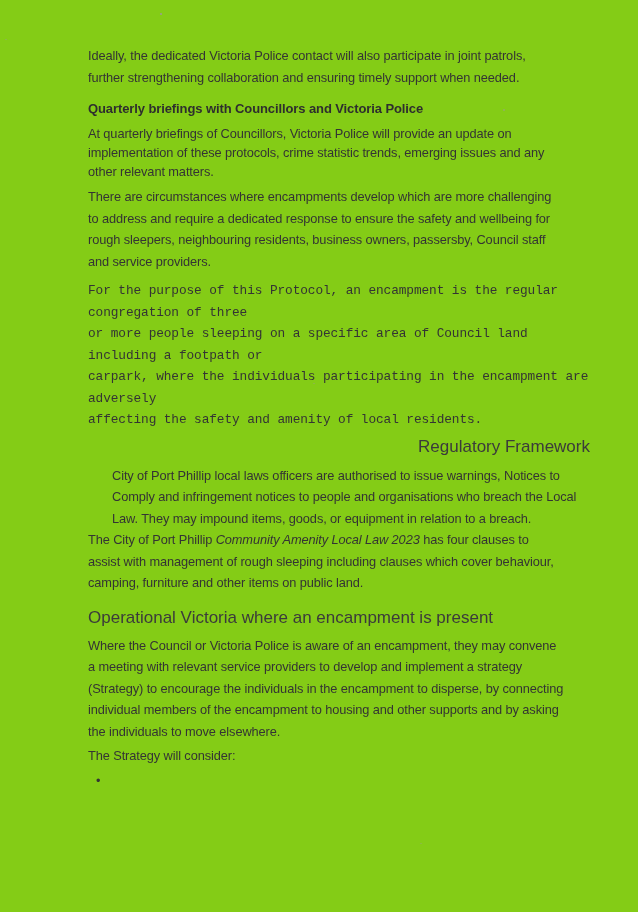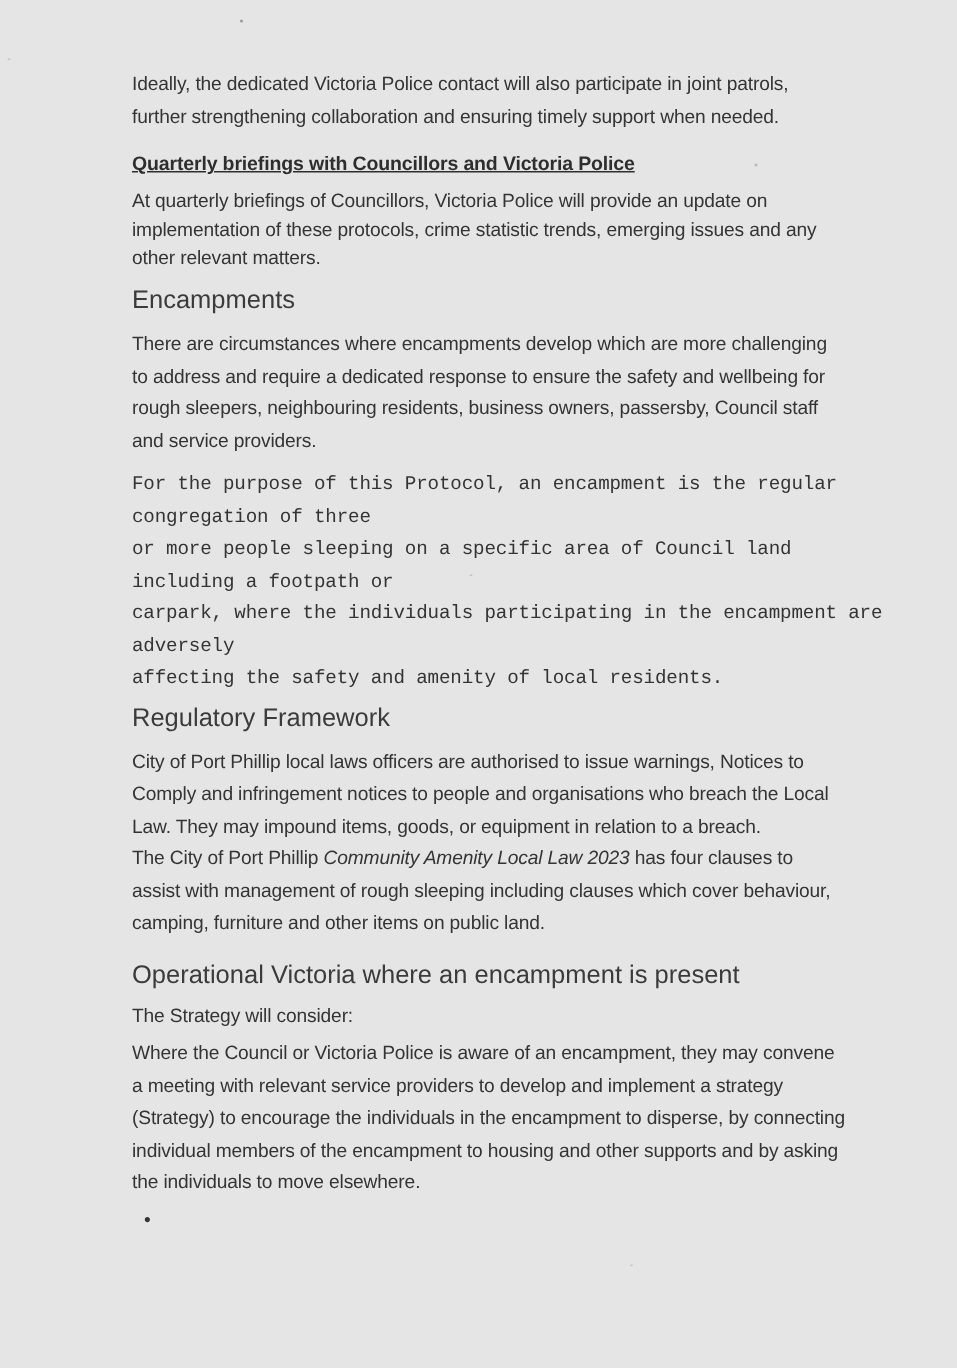--- a/index.html
+++ b/index.html
@@ -4,21 +4,21 @@
 <style>
   html, body {
     margin: 0;
     padding: 0;
     background: #ffffff;
   }
   .page {
     position: relative;
     width: 638px;
     height: 912px;
-    background: #e5e5e5;
+    background: #84cc16;
     overflow: hidden;
     font-family: "Liberation Sans", "DejaVu Sans", sans-serif;
   }
   .content {
     position: absolute;
     left: 88px;
     top: 0;
     width: 502px;
     color: #343434;
   }
@@ -47,28 +47,28 @@
     line-height: 26px;
     font-weight: 400;
     letter-spacing: 0;
     color: #3b3b3b;
   }
   .tight {
     line-height: 19px;
   }
   
   .b0  { margin-top: 45px; }
-  .b1  { margin-top: 10px; text-decoration: underline; }
+  .b1  { margin-top: 10px; }
   .b2  { margin-top: 4px;  }
   .b3  { margin-top: 6px;  }
   .b4  { margin-top: 5px;  }
   .b5  { margin-top: 7px;  }
   .b6  { margin-top: 8px; font-family: Liberation Mono, monospace;  }
-  .b7  { margin-top: 3px;  }
-  .b8  { margin-top: 5px;  }
+  .b7  { margin-top: 3px; text-align: right;  }
+  .b8  { margin-top: 5px; margin-left: 24px;  }
   .b9  { }
   .b10 { margin-top: 11px; }
   .b11 { margin-top: 4px;  }
   .b12 { margin-top: 3px;  }
   .b13 { margin-top: 3px;  }
   .bullet-row {
     display: flex;
     align-items: flex-start;
     font-size: 12.8px;
     line-height: 21.5px;
@@ -106,21 +106,20 @@
 
     <p class="body-para b0">Ideally, the dedicated Victoria Police contact will also participate in joint patrols,
 further strengthening collaboration and ensuring timely support when needed.</p>
 
     <h3 class="subheading b1">Quarterly briefings with Councillors and Victoria Police</h3>
 
     <p class="body-para tight b2">At quarterly briefings of Councillors, Victoria Police will provide an update on
 implementation of these protocols, crime statistic trends, emerging issues and any
 other relevant matters.</p>
 
-    <h2 class="section-heading b3">Encampments</h2>
 
     <p class="body-para b4">There are circumstances where encampments develop which are more challenging
 to address and require a dedicated response to ensure the safety and wellbeing for
 rough sleepers, neighbouring residents, business owners, passersby, Council staff
 and service providers.</p>
 
 
     <p class="body-para b6">For the purpose of this Protocol, an encampment is the regular congregation of three
 or more people sleeping on a specific area of Council land including a footpath or
 carpark, where the individuals participating in the encampment are adversely
@@ -131,26 +130,26 @@
     <p class="body-para b8">City of Port Phillip local laws officers are authorised to issue warnings, Notices to
 Comply and infringement notices to people and organisations who breach the Local
 Law. They may impound items, goods, or equipment in relation to a breach.</p>
 
     <p class="body-para b9"><span>The City of Port Phillip </span><em>Community Amenity Local Law 2023</em><span> has four clauses to
 assist with management of rough sleeping including clauses which cover behaviour,
 camping, furniture and other items on public land.</span></p>
 
     <h2 class="section-heading b10">Operational Victoria where an encampment is present</h2>
 
-    <p class="body-para b12">The Strategy will consider:</p>
-
     <p class="body-para b11">Where the Council or Victoria Police is aware of an encampment, they may convene
 a meeting with relevant service providers to develop and implement a strategy
 (Strategy) to encourage the individuals in the encampment to disperse, by connecting
 individual members of the encampment to housing and other supports and by asking
 the individuals to move elsewhere.</p>
+
+    <p class="body-para b12">The Strategy will consider:</p>
 
     <div class="bullet-row b13">
       <span class="bullet-marker">•</span>
     </div>
 
   </div>
 </div>
 
 </body></html>

